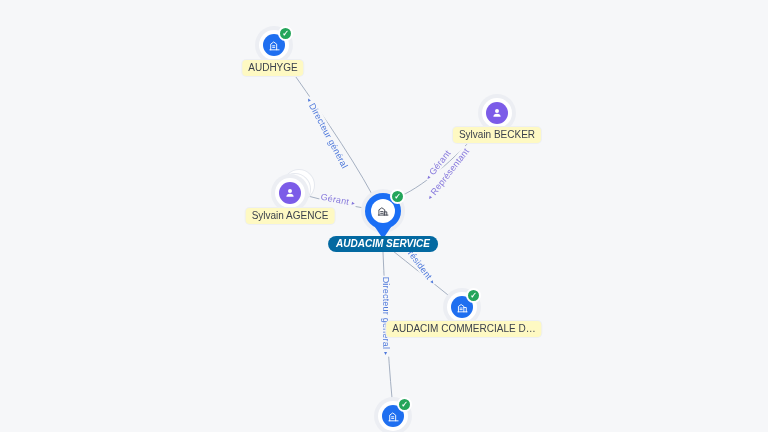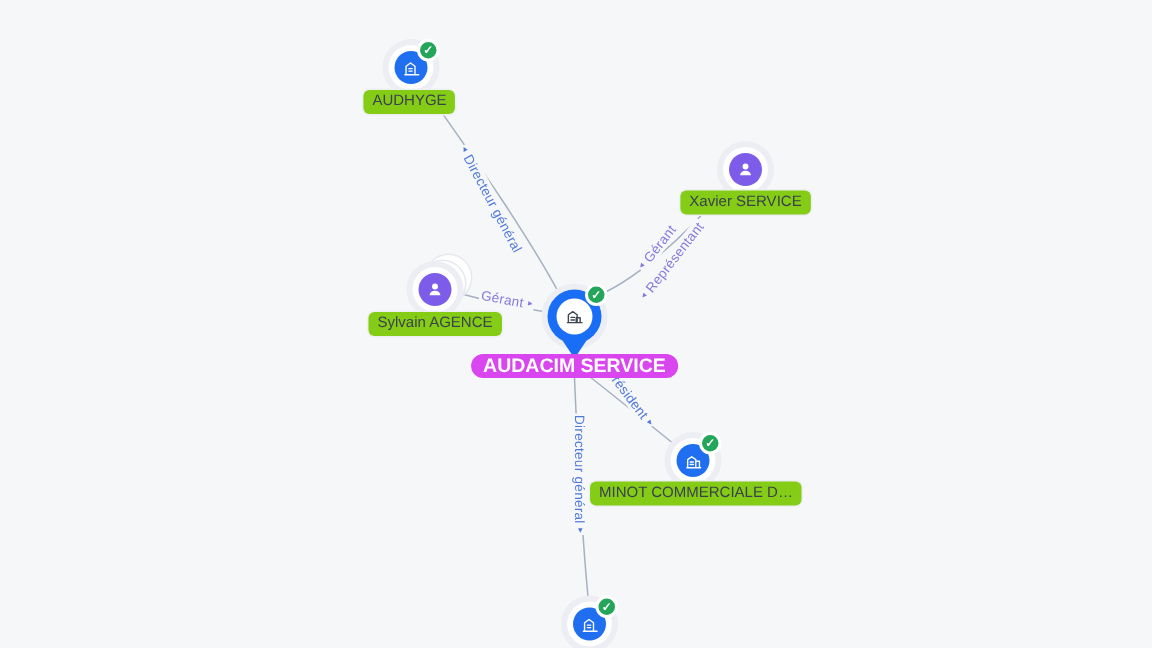--- a/index.html
+++ b/index.html
@@ -73,30 +73,31 @@
   }
   .pin .pin-inner{
     width:24px;height:24px;border-radius:50%;background:#fff;
     display:flex;align-items:center;justify-content:center;
   }
 
   
   .pill{
     position:absolute;z-index:6;
     transform:translate(-50%,-50%);
-    background:#84cc16;color:#3b414d;
+    background:#fef9c3;color:#3b414d;
     font-size:10px;line-height:12px;
     padding:2px 6px;border-radius:4px;
     box-shadow:0 0 0 1px #edeff3;
     white-space:nowrap;cursor:pointer;
   }
   .pill-focus{
-    background:#d946ef;color:#fff;font-weight:bold;
-    font-size:13px;border-radius:8px;padding:2px 8px;
+    background:#0369a1;color:#fff;font-weight:bold;
+    font-size:10px;border-radius:8px;padding:2px 8px;
     box-shadow:none;
+    font-style:italic;
   }
 </style>
 </head>
 <body>
 
 <div id="app">
 
   <svg id="edges" width="768" height="432">
     <path d="M 284,60 C 312,100 348,150 373,196"></path>
     <path d="M 396,198 C 420,189 455,160 483,126"></path>
@@ -194,18 +195,18 @@
       <svg width="13" height="13" viewBox="0 0 24 24">
           <path d="M5 20 V9.5 L10.5 5.5 L16 9.5 V20 M3.5 20 h17 M8.5 12.5 h4 M8.5 15.5 h4" stroke="#fff" stroke-width="1.7" fill="none" stroke-linecap="round" stroke-linejoin="round"></path>
         </svg>
     </div>
     <div class="badge">
         <span>✓</span>
       </div>
   </div>
 
   <div class="pill" style="left:273px;top:68px;">AUDHYGE</div>
-  <div class="pill" style="left:497px;top:135px;">Xavier SERVICE</div>
+  <div class="pill" style="left:497px;top:135px;">Sylvain BECKER</div>
   <div class="pill" style="left:290px;top:216px;">Sylvain AGENCE</div>
   <div class="pill pill-focus" style="left:383px;top:244px;">AUDACIM SERVICE</div>
-  <div class="pill" style="left:464px;top:329px;">MINOT COMMERCIALE D…</div>
+  <div class="pill" style="left:464px;top:329px;">AUDACIM COMMERCIALE D…</div>
 
 </div>
 
 </body></html>

